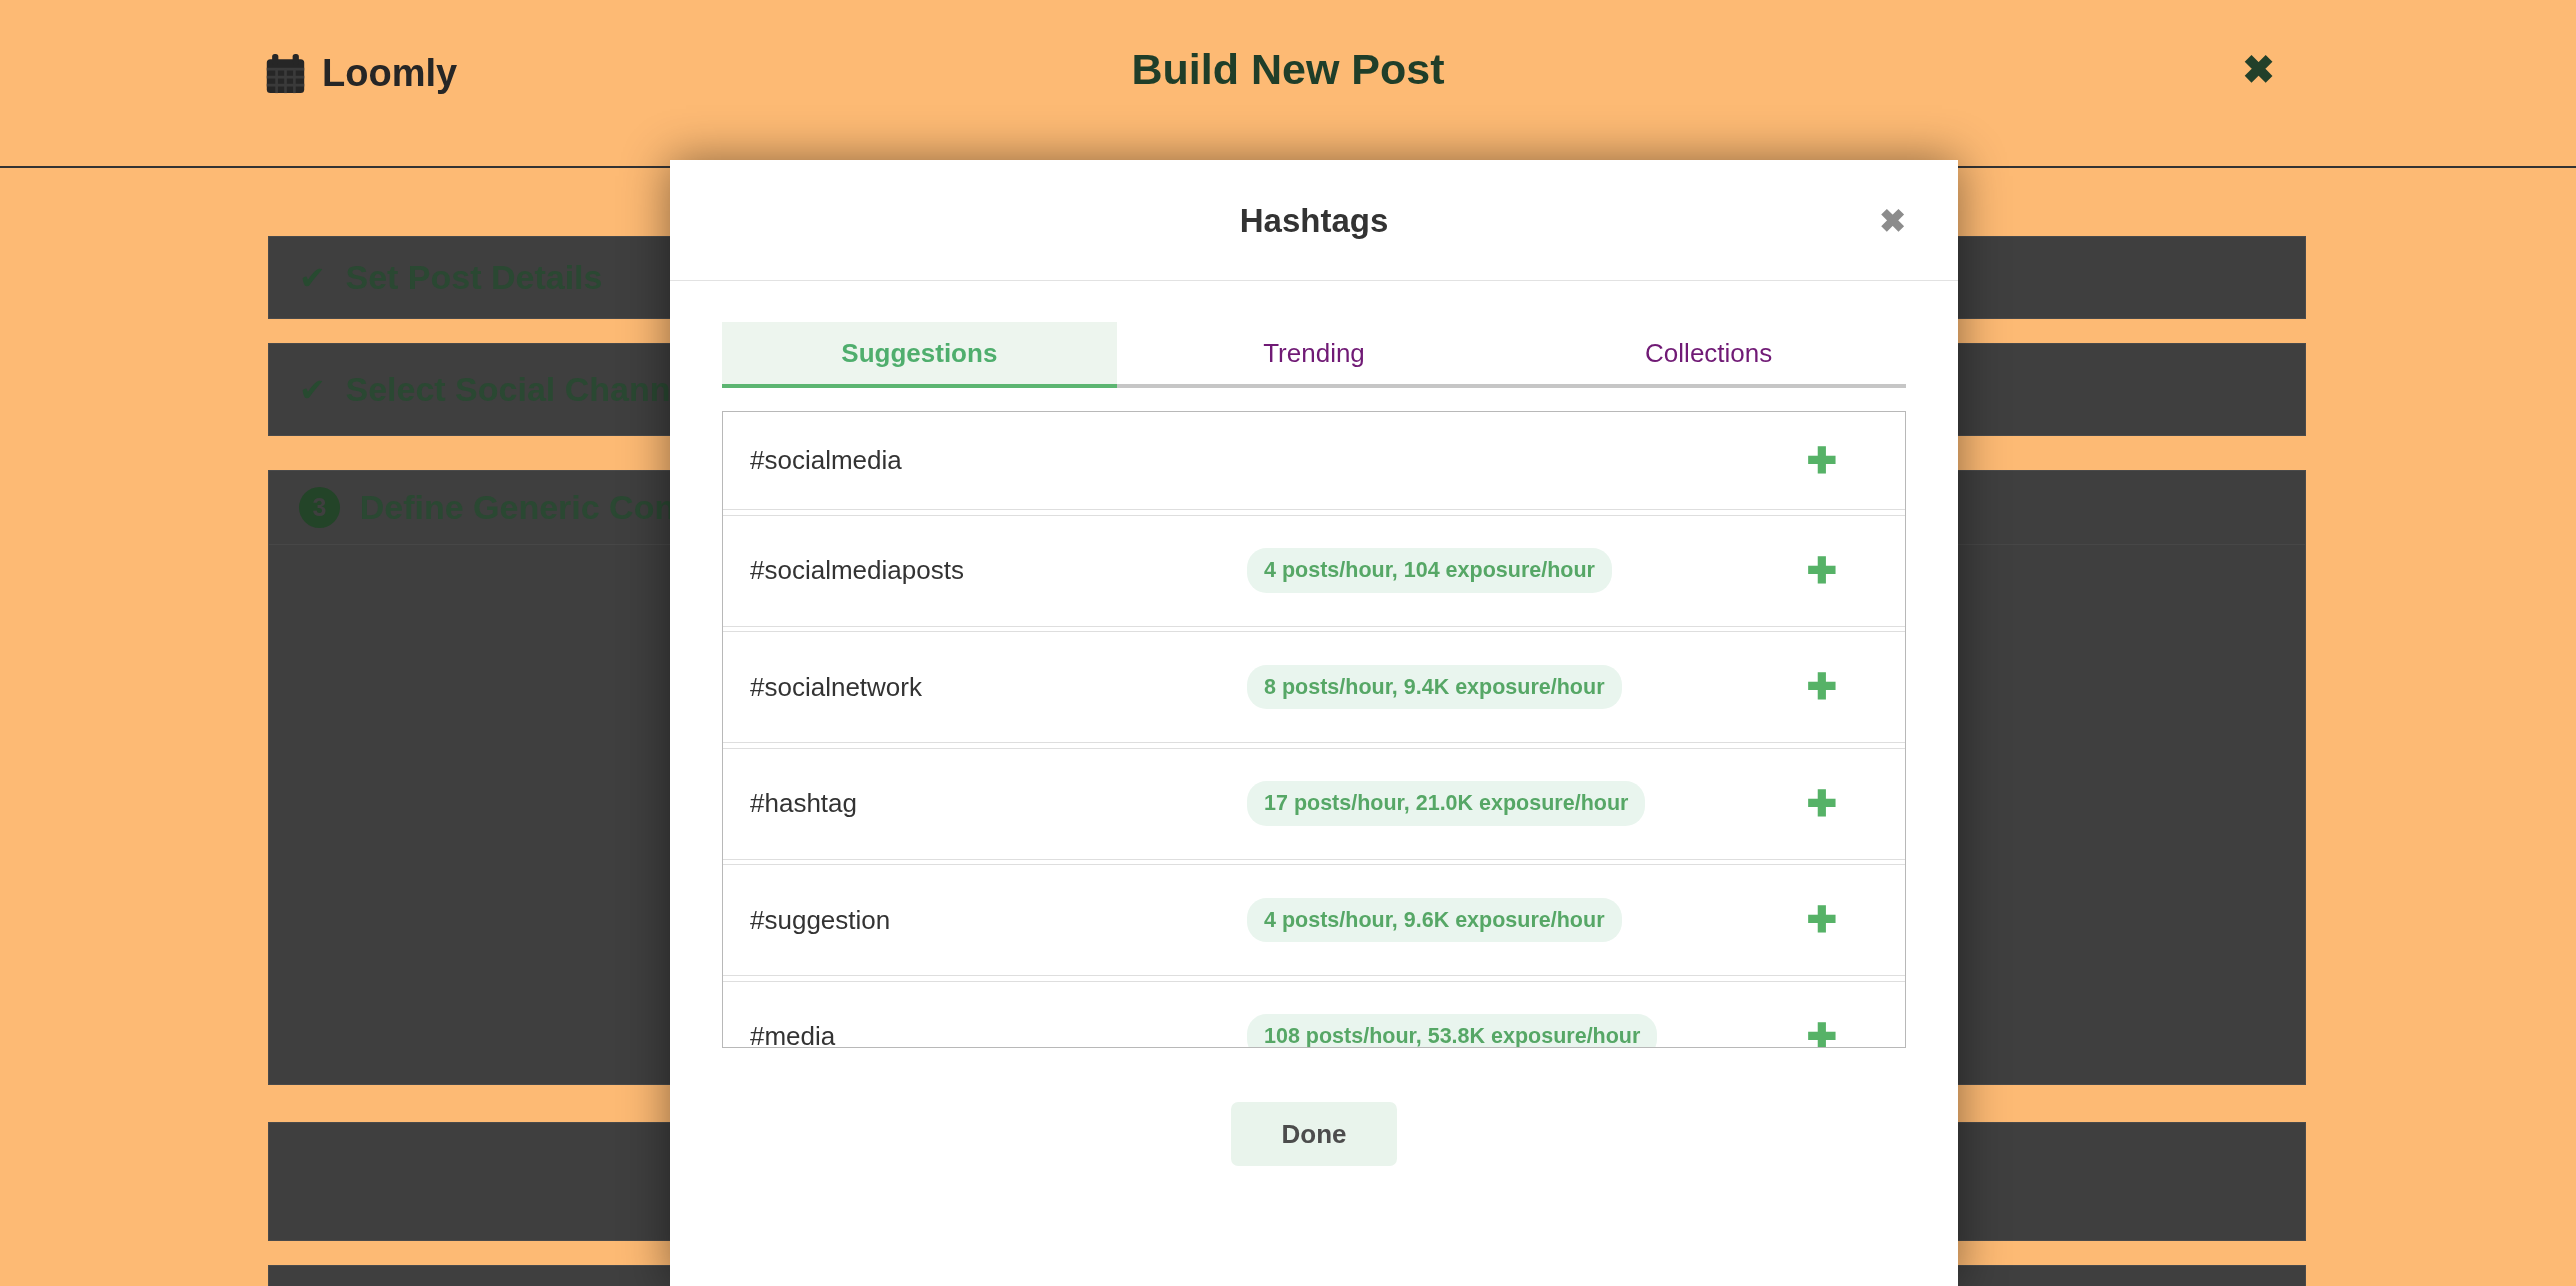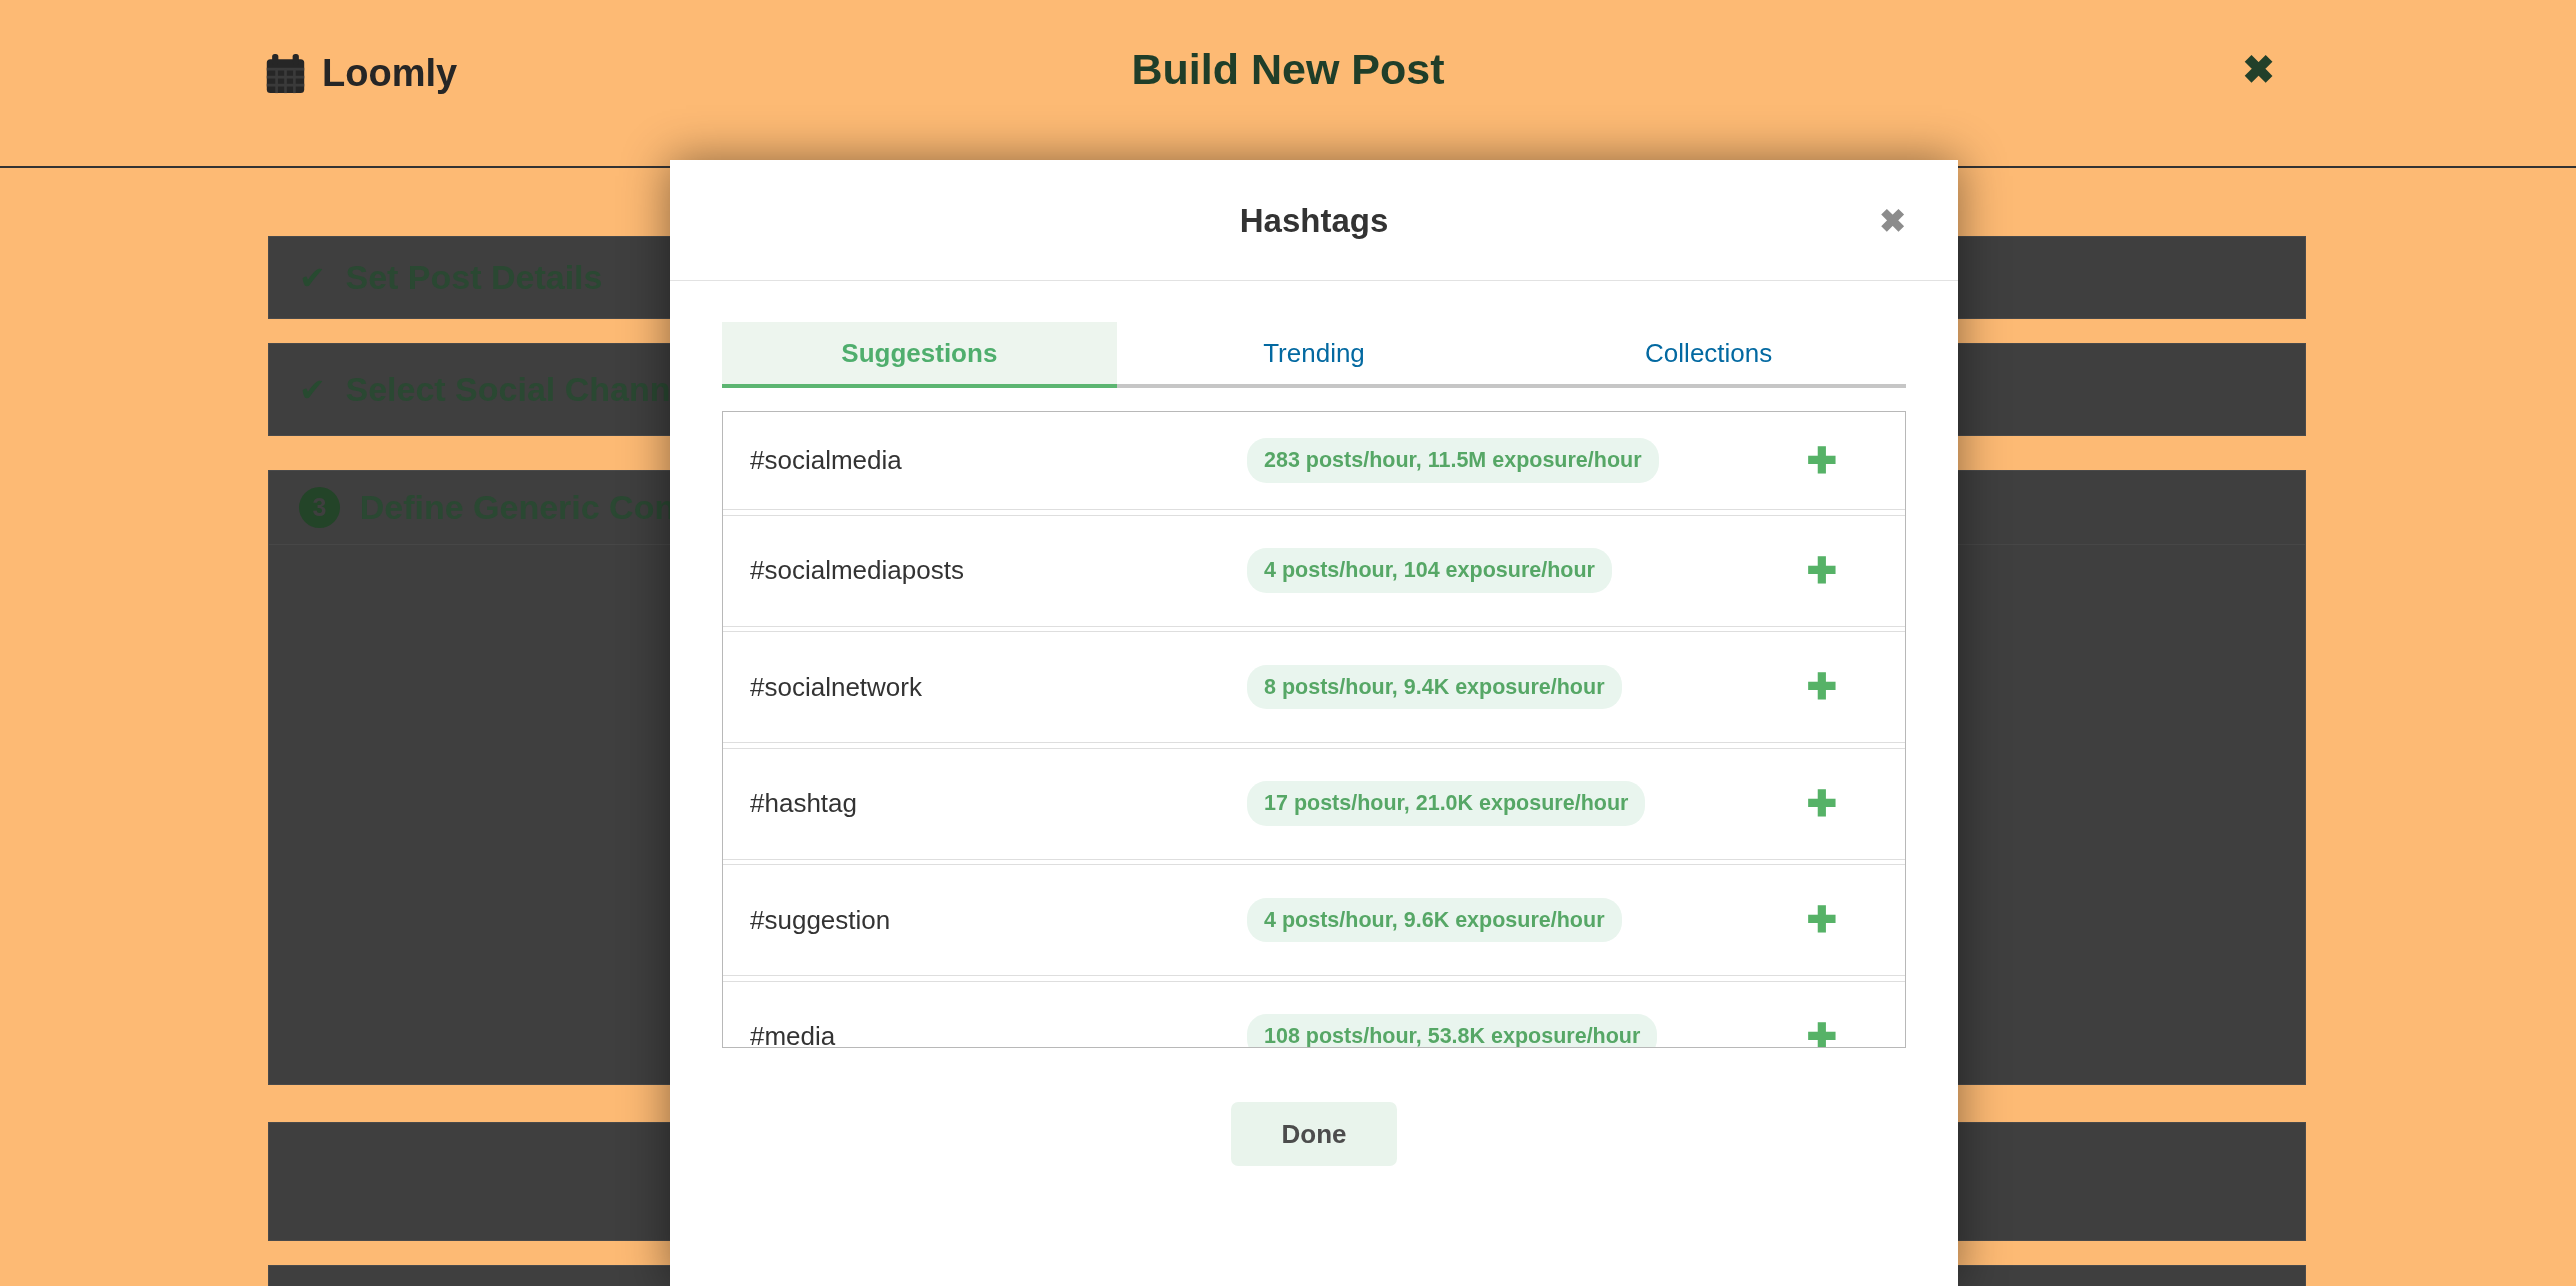--- a/index.html
+++ b/index.html
@@ -33,21 +33,21 @@
   .modal { position:absolute; left:670px; top:160px; width:1288px; height:1126px; background:#ffffff;
            box-shadow:0 0 45px rgba(0,0,0,0.45); }
   .m-header { position:relative; height:121px; border-bottom:1.8px solid #e2e2e2; }
   .m-title { line-height:121px; text-align:center; font-size:33px; font-weight:600; color:#333333; }
   .m-close { position:absolute; top:0; right:52px; height:121px; display:flex; align-items:center;
              font-size:32px; font-weight:bold; color:#8c8c8c; cursor:pointer; }
   .m-body { padding:0 52px; }
 
   .tabs { margin-top:41px; display:flex; }
   .tab { flex:1; height:66px; display:flex; align-items:center; justify-content:center;
-         font-size:26px; color:#0369a1; border-bottom:4.5px solid #c6c6c6; cursor:pointer; }
+         font-size:26px; color:#701a75; border-bottom:4.5px solid #c6c6c6; cursor:pointer; }
   .tab.active { background:#edf5ee; color:#4fae6d; font-weight:600; border-bottom-color:#5cb571; }
 
   .intro { margin-top:34px; font-size:26px; color:#333333; }
 
   .list { margin-top:23px; height:637px; border:1.8px solid #b8b8b8; overflow:hidden; }
   .h-row { height:98px; display:flex; align-items:center; padding-left:27px; border-bottom:1.8px solid #dedede; }
   .h-row + .h-row { margin-top:4.5px; border-top:1.8px solid #dedede; height:112px; }
   .h-tag { width:497px; font-size:26px; color:#333333; }
   .h-badge { background:#e9f5ee; color:#56a766; font-size:21.5px; font-weight:600;
              padding:9.8px 17px; border-radius:19.7px; white-space:nowrap; }
@@ -122,21 +122,20 @@
       <div class="tab active">Suggestions</div>
       <div class="tab">Trending</div>
       <div class="tab">Collections</div>
     </div>
 
 
     <div class="list">
 
       <div class="h-row">
         <span class="h-tag">#socialmedia</span>
-        <span class="h-badge">283 posts/hour, 11.5M exposure/hour</span>
         <span class="h-plus">✚</span>
       </div>
 
       <div class="h-row">
         <span class="h-tag">#socialmediaposts</span>
         <span class="h-badge">4 posts/hour, 104 exposure/hour</span>
         <span class="h-plus">✚</span>
       </div>
 
       <div class="h-row">

